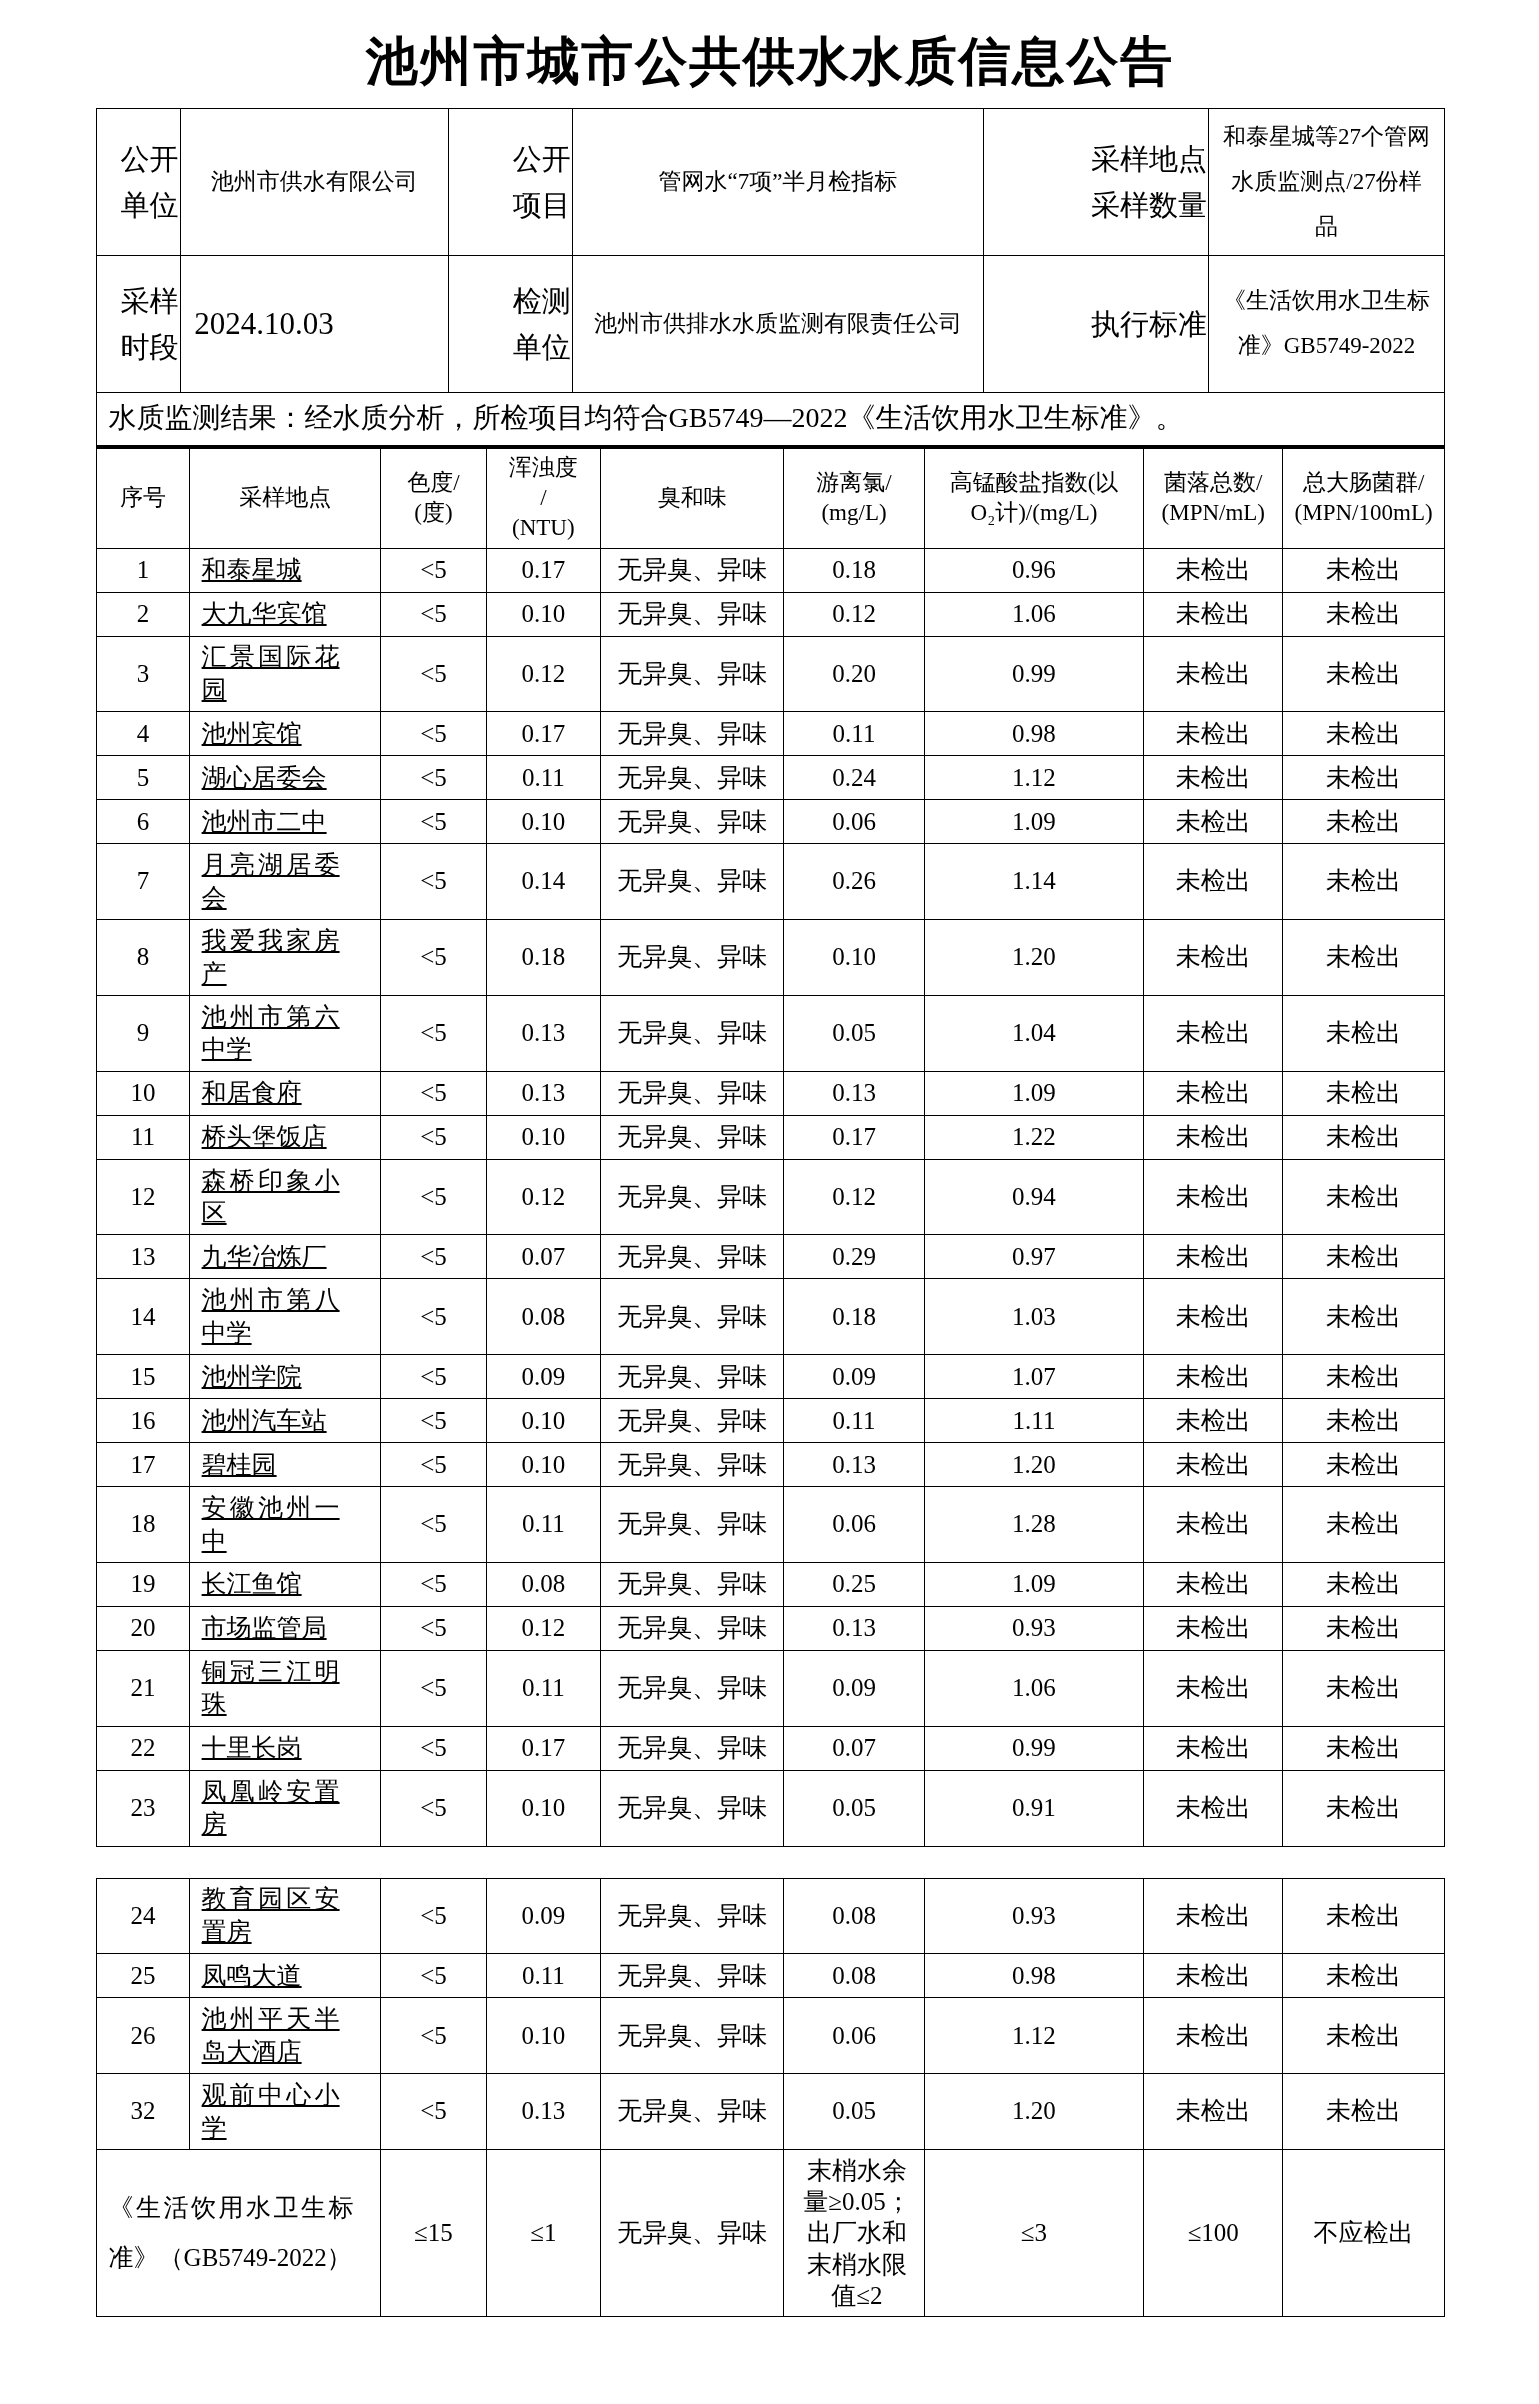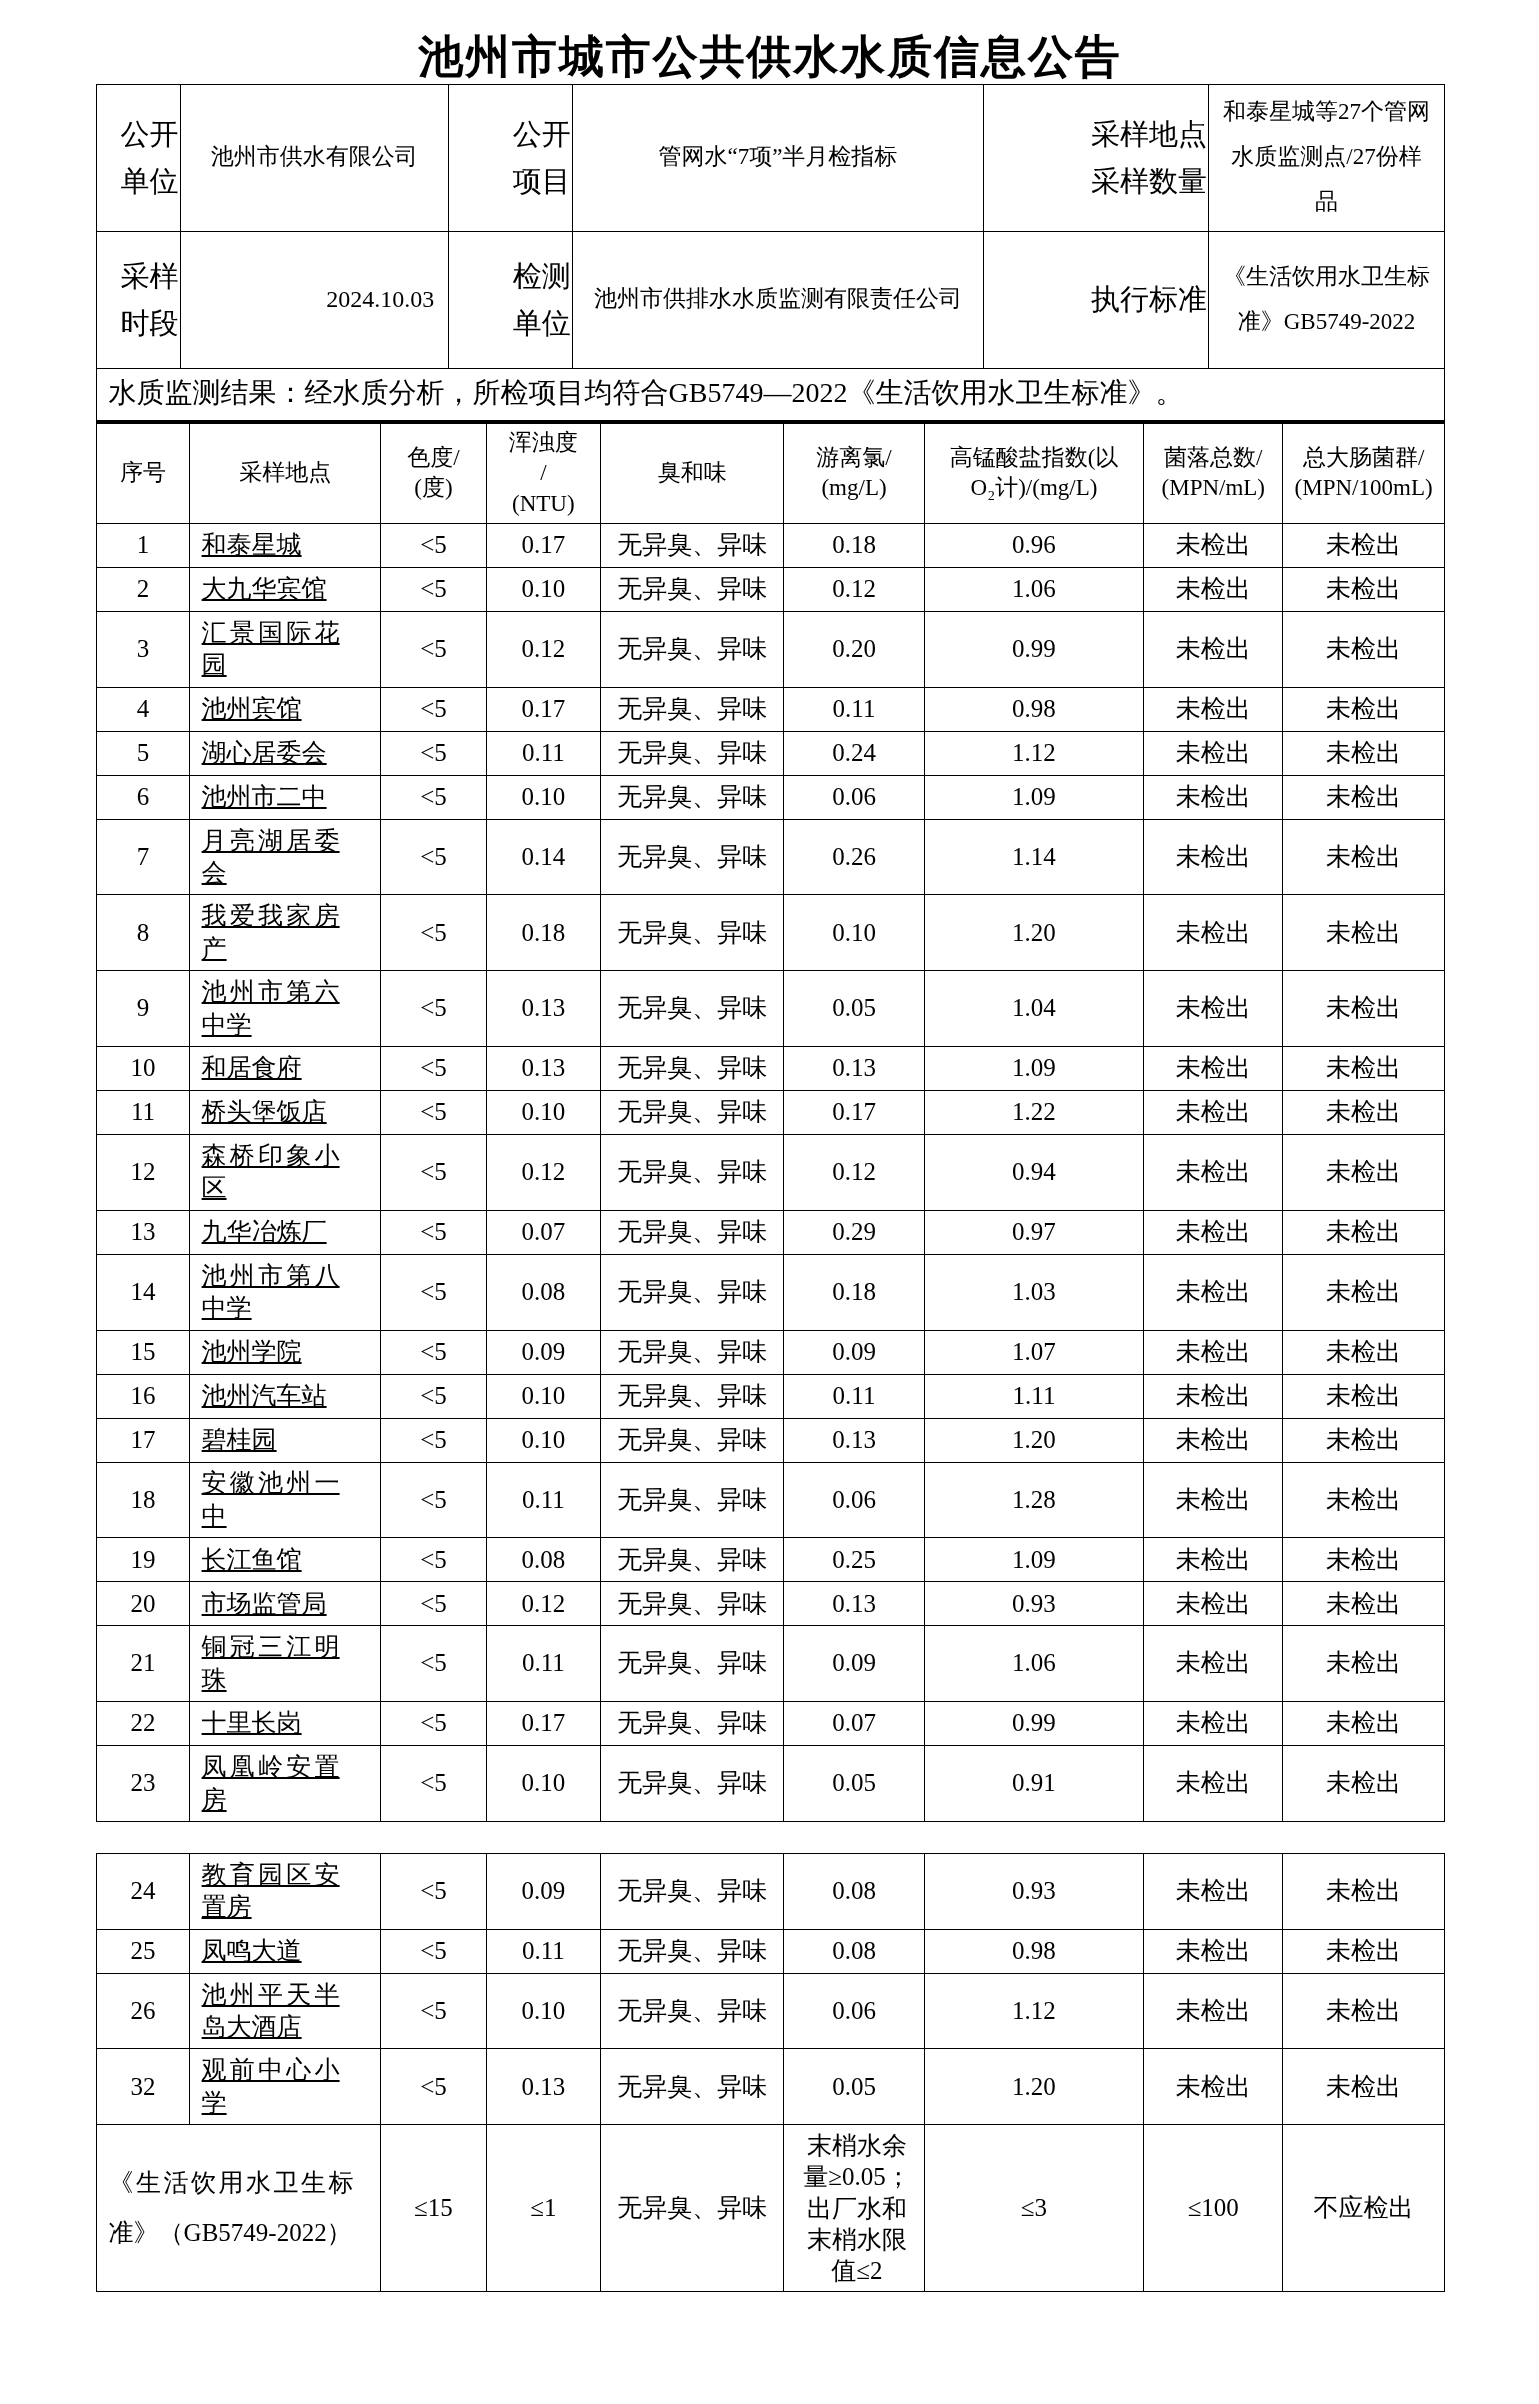--- a/index.html
+++ b/index.html
@@ -2,38 +2,38 @@
 <html><head>
 <meta charset="utf-8">
 <style>
   html,body{margin:0;padding:0;background:#e8e8e8;}
   .page{
     width:1540px;height:2405px;background:#ffffff;color:#000;
     font-family:"Liberation Serif","DejaVu Serif",serif;
     overflow:hidden;position:relative;box-sizing:border-box;
   }
   .doc-title{
-    padding-top:33px;margin:0 0 1px 0;
-    font-size:45px;font-weight:bold;text-align:center;
+    padding-top:33px;margin:0 0 18px 0;
+    font-size:52px;font-weight:bold;text-align:center;
     letter-spacing:1.9px;line-height:1.1;
   }
   .content{width:1349px;margin:0 auto 0 96px;}
 
   table{border-collapse:collapse;table-layout:fixed;width:1349px;}
   td,th{border:1.9px solid #000;vertical-align:middle;word-break:break-all;}
 
   
   .info-table td{height:137px;box-sizing:border-box;}
   .info-label{
     font-size:29px;text-align:right;white-space:pre-line;line-height:1.6;
   }
   .info-value{
     font-size:23px;text-align:center;padding:5.8px 13.6px;line-height:1.95;
   }
-  .info-value.center{text-align:right;font-size:24px;}
+  .info-value.center{text-align:left;font-size:31px;}
 
   
   .notice{
     border:1.9px solid #000;border-top:none;border-bottom:4.9px solid #000;
     font-size:28px;line-height:1.35;padding:5.8px 9.7px 7.8px 11.6px;
     box-sizing:border-box;
   }
 
   
   .data-table th{

